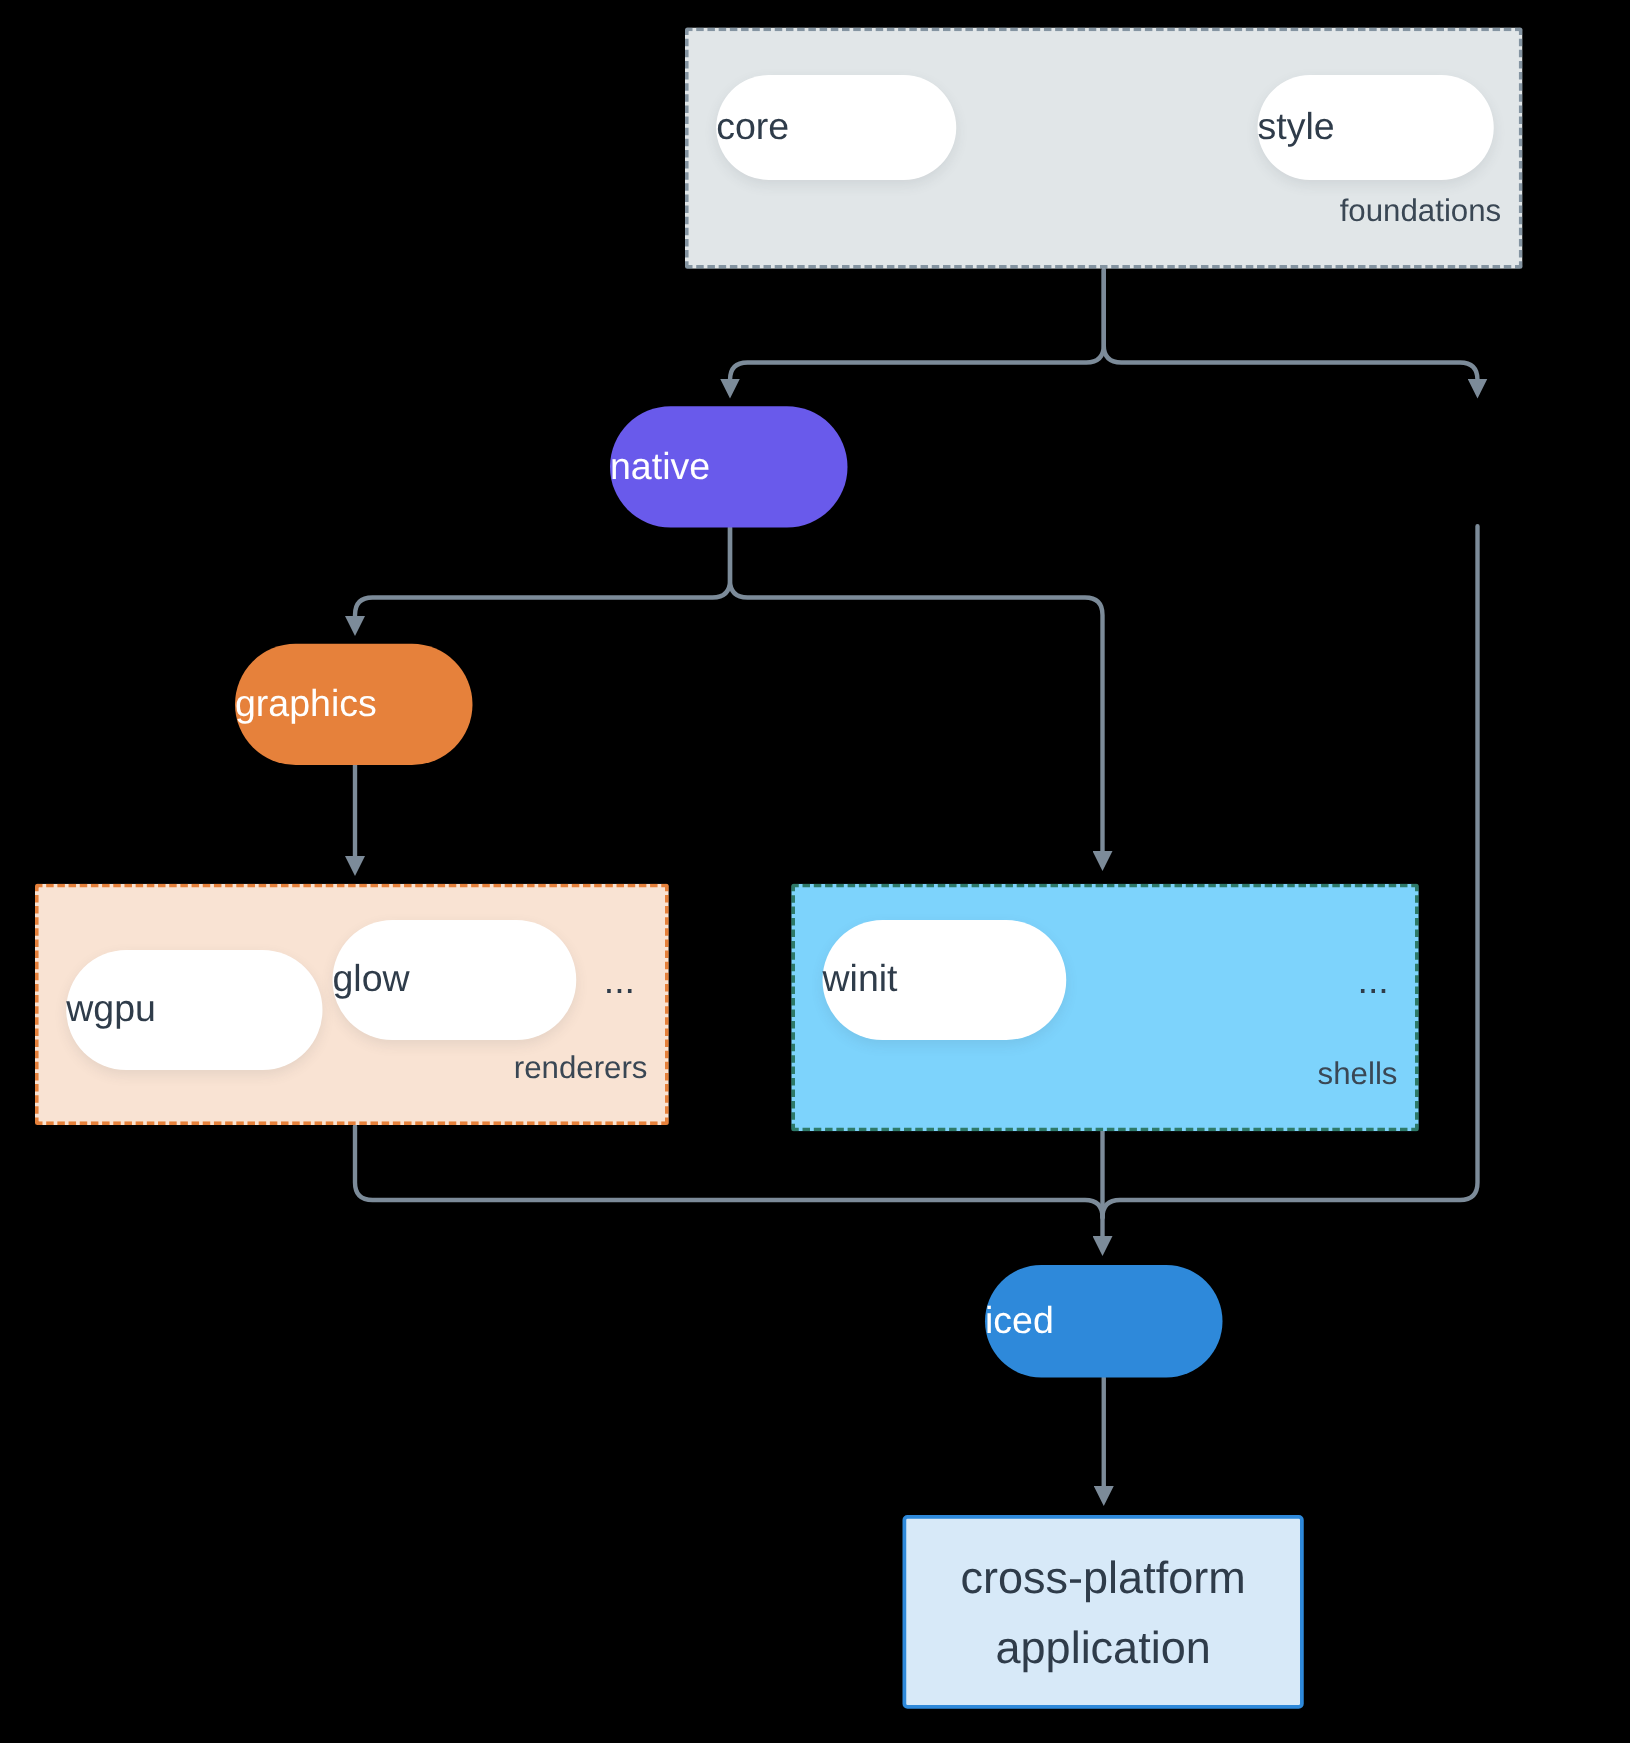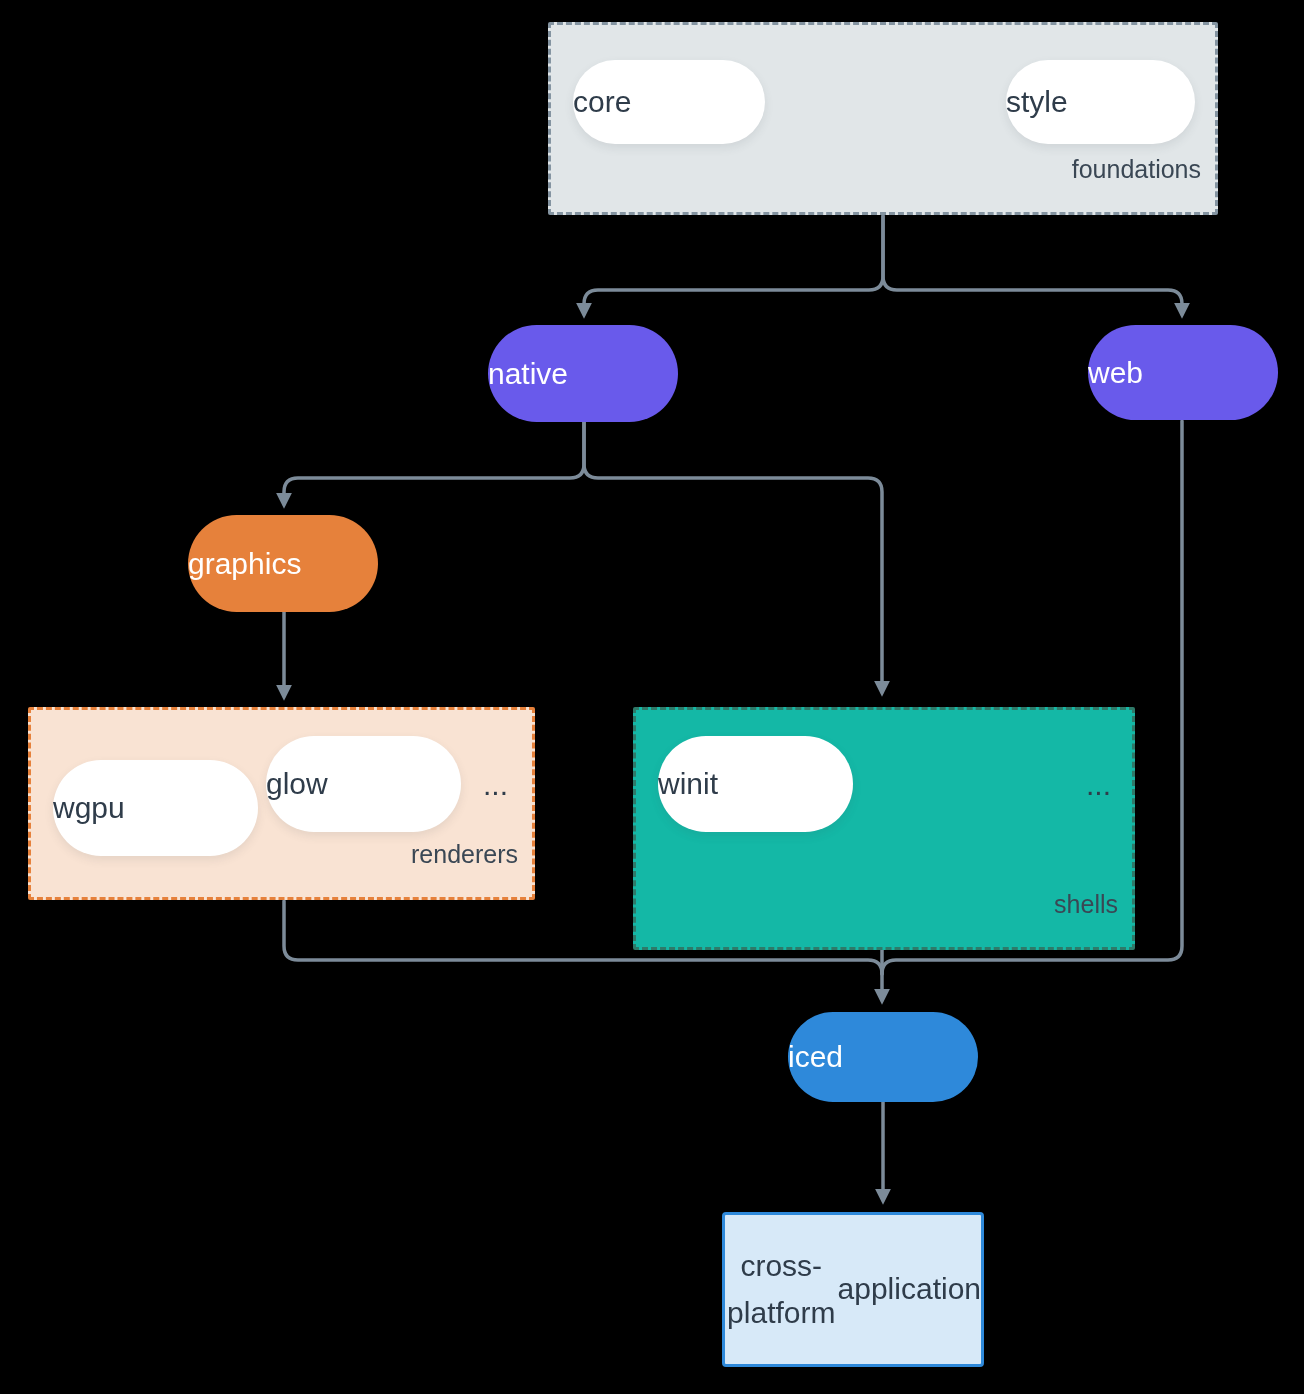--- a/index.html
+++ b/index.html
@@ -36,22 +36,22 @@
     left: 548px; top: 22px; width: 670px; height: 193px;
     background: #E1E6E8;
     border: 3px dashed #8494A1;
   }
   .group-box.renderers {
     left: 28px; top: 707px; width: 507px; height: 193px;
     background: #F9E3D3;
     border: 3px dashed #E6813B;
   }
   .group-box.shells {
-    left: 633px; top: 707px; width: 502px; height: 243px;
-    background: #14b8a6;
+    left: 633px; top: 707px; width: 502px; height: 198px;
+    background: #7dd3fc;
     border: 3px dashed #2E7A69;
   }
   .group-label {
     position: absolute;
     right: 14px; bottom: 28px;
     font-size: 25px;
     color: #3A4754;
   }
   .pill {
     position: absolute;
@@ -72,30 +72,30 @@
   .pill.purple { background: #695AEB; }
   .pill.orange { background: #E6813B; }
   .pill.blue   { background: #2E89DA; }
   .ellipsis {
     position: absolute;
     font-size: 30px;
     color: #2F3C4A;
   }
   .app-box {
     position: absolute;
-    left: 722px; top: 1212px; width: 262px; height: 155px;
+    left: 722px; top: 1212px; width: 321px; height: 155px;
     box-sizing: border-box;
     background: #D7E9F8;
     border: 3px solid #2E89DA;
     border-radius: 4px;
     display: flex;
-    flex-direction: row;
+    flex-direction: column;
     align-items: center;
     justify-content: center;
-    font-size: 30px;
+    font-size: 36px;
     line-height: 1.55;
     color: #2F3C4A;
     text-align: center;
   }
 </style>
 </head>
 <body>
 
 <div class="canvas">
 
@@ -132,23 +132,20 @@
     <div class="pill white" style="left:455px; top:35px; width:189px; height:84px;">
       <span>style</span>
     </div>
     <div class="group-label">foundations</div>
   </div>
 
   <div class="pill colored purple" style="left:488px; top:325px; width:190px; height:97px;">
     <span>native</span>
   </div>
 
-  <div class="pill colored purple" style="left:1088px; top:325px; width:190px; height:95px;">
-    <span>web</span>
-  </div>
 
   <div class="pill colored orange" style="left:188px; top:515px; width:190px; height:97px;">
     <span>graphics</span>
   </div>
 
   <div class="group-box renderers">
     <div class="pill white" style="left:22px; top:26px; width:205px; height:96px;margin-top:24px;">
       <span>wgpu</span>
     </div>
     <div class="pill white" style="left:235px; top:26px; width:195px; height:96px;">

